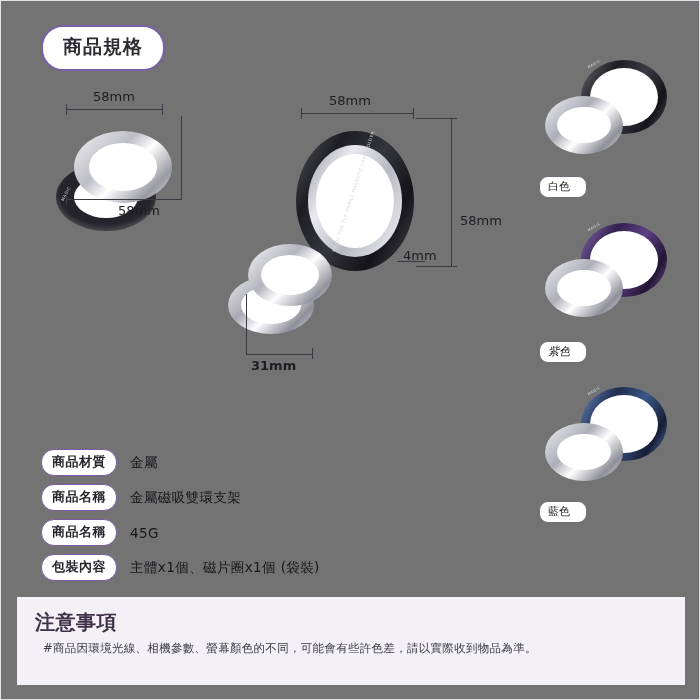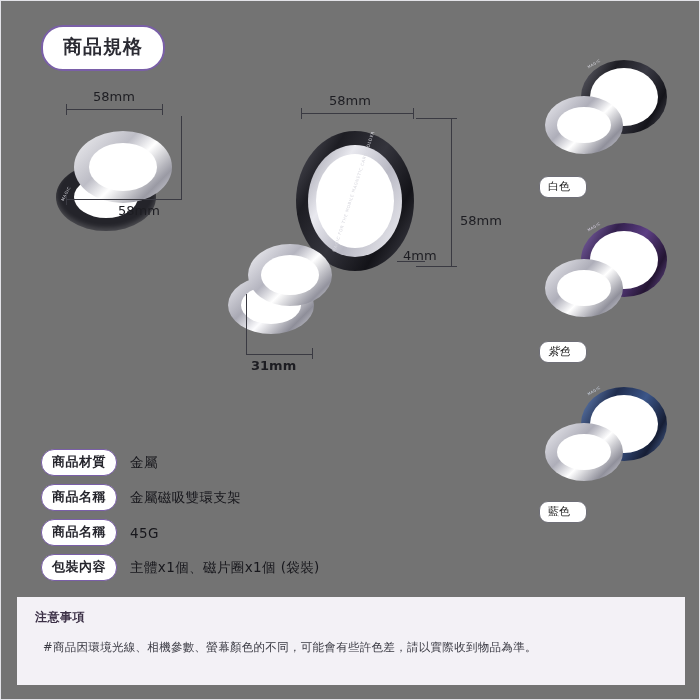--- a/index.html
+++ b/index.html
@@ -103,24 +103,24 @@
     position: absolute;
     left: 16px;
     top: 596px;
     width: 668px;
     height: 88px;
     background: #f3f1f6;
     box-sizing: border-box;
     padding: 12px 18px;
   }
   .note-title {
-    font-size: 12px;
+    font-size: 20px;
     font-weight: bold;
     color: #3c3147;
-    margin-bottom: 14px;
+    margin-bottom: 5px;
     letter-spacing: 0.5px;
   }
   .note-line {
     font-size: 11.5px;
     color: #3b3b44;
     margin-left: 8px;
     margin-bottom: 7px;
     letter-spacing: 0.3px;
   }
 

